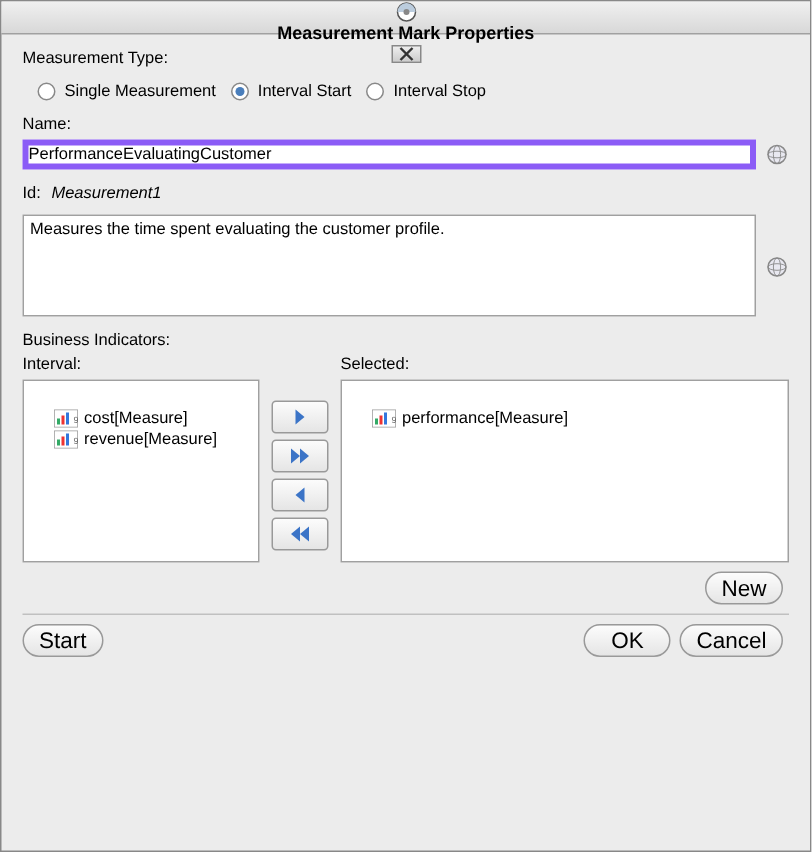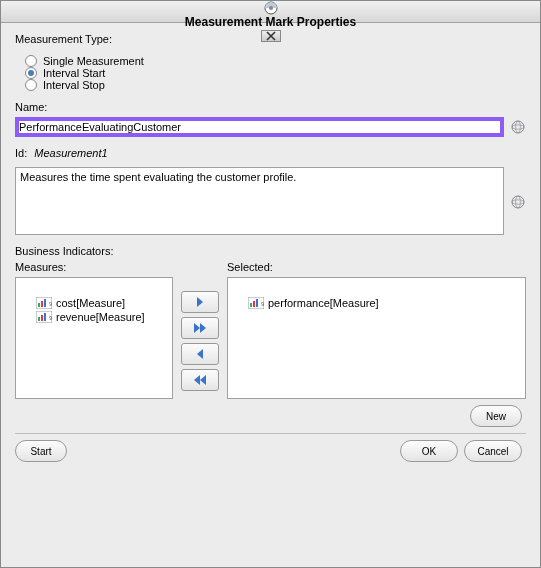--- a/index.html
+++ b/index.html
@@ -62,21 +62,21 @@
   display: flex;
   flex-direction: column;
 }
 .label {
   display: block;
   margin-bottom: 4px;
 }
 .radio-group {
   margin: 6px 0 10px 10px;
   display: flex;
-  flex-direction: column;
+  gap: 10px;
   text-align: right;
 }
 .radio-item {
   display: flex;
   align-items: center;
   gap: 6px;
 }
 .radio-circle {
   width: 12px;
   height: 12px;
@@ -189,21 +189,21 @@
   margin-top: 6px;
   padding-right: 4px;
 }
 .new-row button,.footer button{
   height: 22px;
   padding: 0 10px;
   background: linear-gradient(180deg,#fcfcfc,#e5e5e5);
   border: 1px solid #999;
   border-radius: 11px;
   font-family: inherit;
-  font-size: 10px;
+  font-size: 15px;
   min-width: 52px;
 }
 .divider {
   height: 1px;
   background: #c0c0c0;
   margin: 6px 0;
 }
 .footer {
   display: flex;
   align-items: center;
@@ -290,21 +290,21 @@
         </svg>
       </span>
     </div>
 
     <div class="bi-section">
       <span class="label">Business Indicators:</span>
 
       <div class="bi-columns">
 
         <div class="bi-col" style="width:158px">
-          <span class="label">Measures:</span>
+          <span class="label">Interval:</span>
           <div class="listbox">
             <div class="list-item">
               <span class="li-icon">
                 <svg width="16" height="12" viewBox="0 0 16 12">
                   <rect x="0" y="0" width="16" height="12" fill="#fff" stroke="#999"></rect>
                   <rect x="2" y="6" width="2" height="4" fill="#3a6"></rect>
                   <rect x="5" y="4" width="2" height="6" fill="#e33"></rect>
                   <rect x="8" y="2" width="2" height="8" fill="#37d"></rect>
                   <text x="13" y="9" font-size="6" fill="#666">9</text>
                 </svg>

